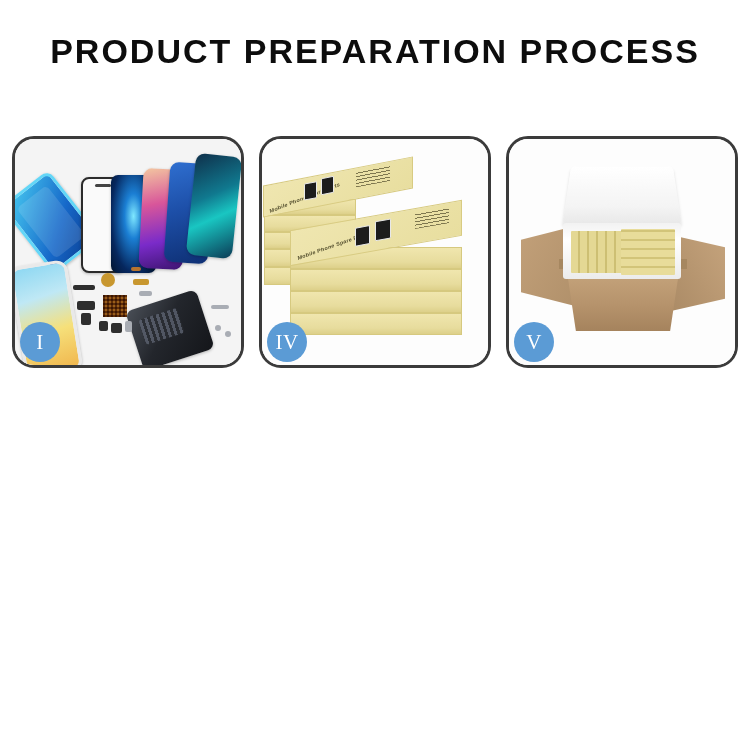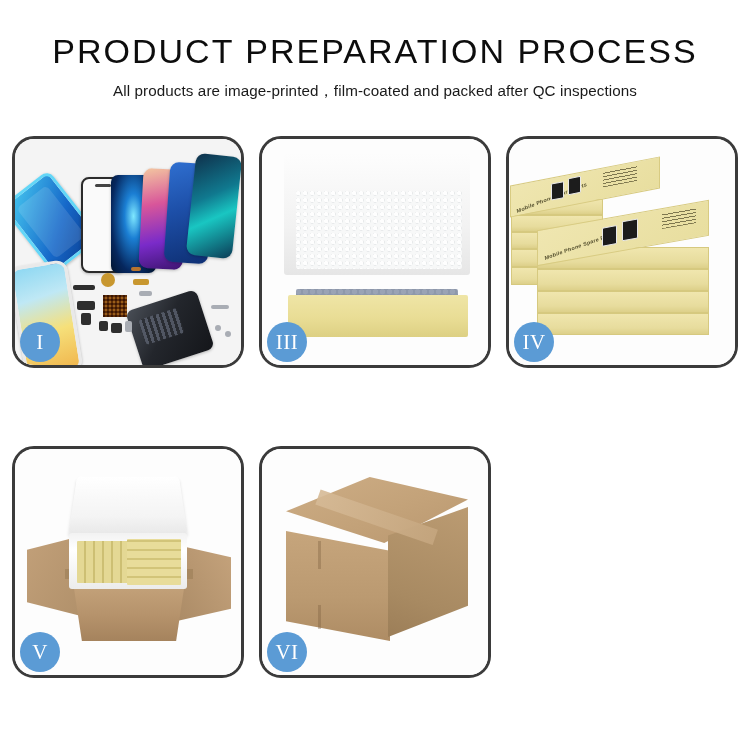--- a/index.html
+++ b/index.html
@@ -9,21 +9,21 @@
     background: #ffffff;
     font-family: "Liberation Sans", sans-serif;
     overflow: hidden;
   }
   .page { width: 750px; height: 750px; position: relative; }
 
   
   .header { padding-top: 34px; text-align: center; }
   .title {
     font-size: 34px;
-    font-weight: normal;
+    font-weight: bold;
     color: #0d0d0d;
     letter-spacing: 2.0px;
     line-height: 1;
     white-space: nowrap;
   }
   .subtitle {
     margin-top: 13px;
     font-size: 15.2px;
     color: #1a1a1a;
     letter-spacing: 0.1px;
@@ -321,21 +321,20 @@
     position:absolute; background: rgba(120,92,60,.35);
   }
 </style>
 </head>
 <body>
 
 <div class="page">
 
   <div class="header">
     <div class="title">PRODUCT PREPARATION PROCESS</div>
-    <div class="subtitle">All products are image-printed，film-coated and packed after QC inspections</div>
   </div>
 
   <div class="grid">
 
     <div class="panel">
       <div class="panel-inner p1">
         <div class="ph ph-a"></div>
         <div class="ph ph-b"></div>
         <div class="ph ph-c"></div>
         <div class="ph ph-d"></div>
@@ -356,29 +355,20 @@
         <div class="chip silver" style="left:110px;top:182px;width:7px;height:11px;"></div>
         <div class="chip copper" style="left:116px;top:128px;width:10px;height:4px;"></div>
         <div class="chip silver" style="left:196px;top:166px;width:18px;height:4px;"></div>
         <div class="chip silver" style="left:200px;top:186px;width:6px;height:6px;border-radius:50%;"></div>
         <div class="chip silver" style="left:210px;top:192px;width:6px;height:6px;border-radius:50%;"></div>
       </div>
       <div class="badge">I</div>
     </div>
 
 
-    <div class="panel">
-      <div class="panel-inner p3">
-        <div class="lid-back"></div>
-        <div class="foam-sheet"></div>
-        <div class="tray-foam"></div>
-        <div class="tray"></div>
-      </div>
-      <div class="badge">III</div>
-    </div>
 
     <div class="panel">
       <div class="panel-inner p4">
 
         <div class="bx" style="left:2px;top:60px;width:92px;height:16px;"></div>
         <div class="bx" style="left:2px;top:76px;width:92px;height:17px;"></div>
         <div class="bx" style="left:2px;top:93px;width:92px;height:17px;"></div>
         <div class="bx" style="left:2px;top:110px;width:92px;height:18px;"></div>
         <div class="bx" style="left:2px;top:128px;width:92px;height:18px;"></div>
 
@@ -411,26 +401,15 @@
         <div class="sf-lid"></div>
         <div class="carton-body"></div>
         <div class="carton-rim"></div>
         <div class="sf-box"></div>
         <div class="ybars"></div>
         <div class="ybars2"></div>
       </div>
       <div class="badge">V</div>
     </div>
 
-    <div class="panel">
-      <div class="panel-inner p6">
-        <div class="c6-top"></div>
-        <div class="c6-front"></div>
-        <div class="c6-side"></div>
-        <div class="c6-tape"></div>
-        <div class="c6-seam" style="left:56px;top:92px;width:3px;height:28px;"></div>
-        <div class="c6-seam" style="left:56px;top:156px;width:3px;height:24px;"></div>
-      </div>
-      <div class="badge">VI</div>
-    </div>
 
   </div>
 </div>
 
 </body></html>

